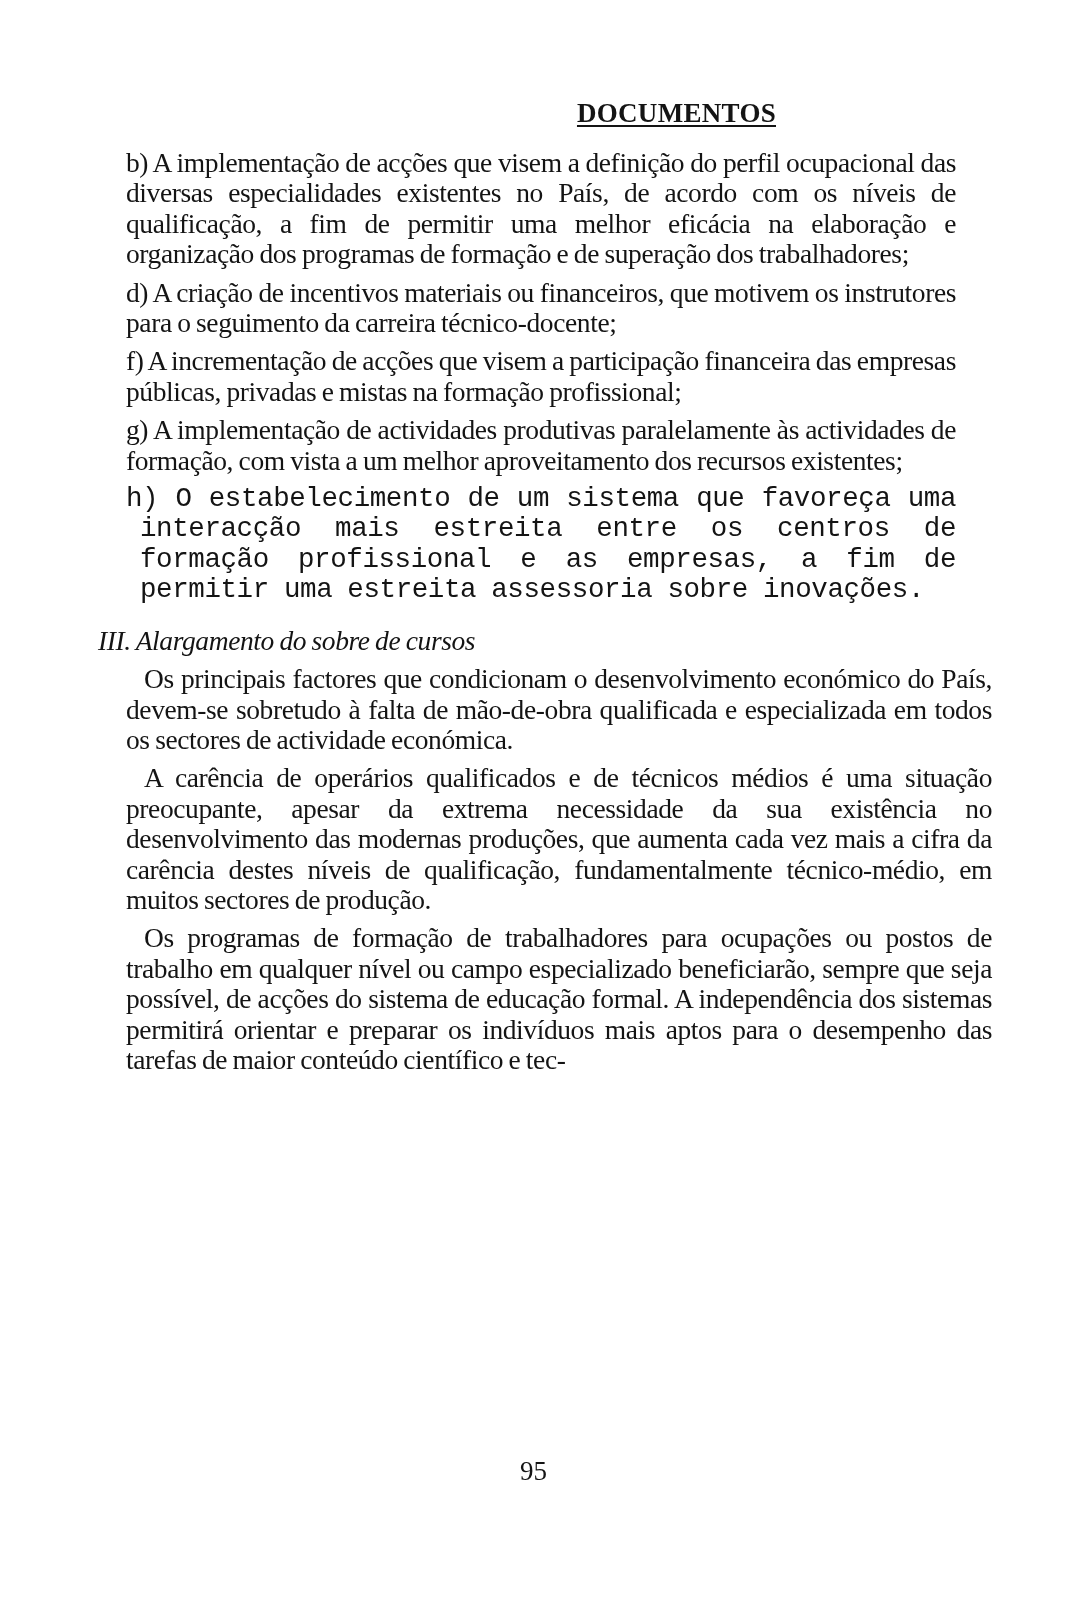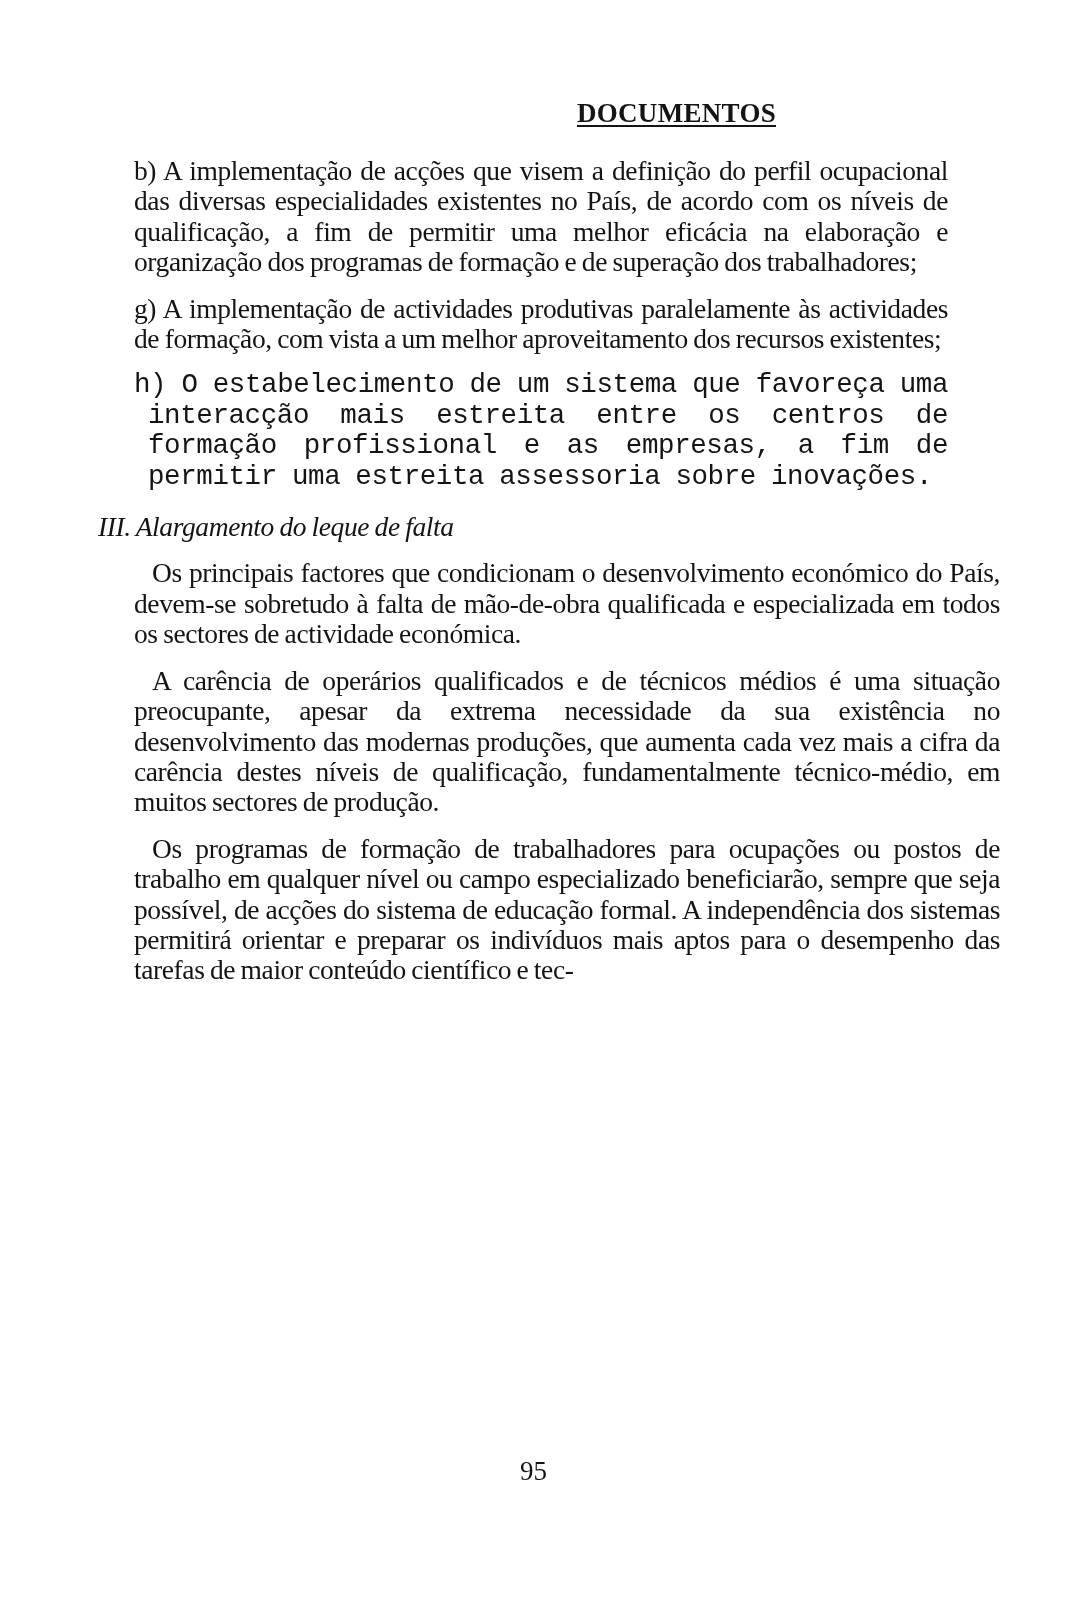--- a/index.html
+++ b/index.html
@@ -12,43 +12,45 @@
     .header {
       position: absolute; top: 98px; right: 92px;
       font-size: 27px; font-weight: bold; letter-spacing: 0.3px;
       text-decoration: underline; text-underline-offset: 3px; text-decoration-thickness: 2px;
     }
     .body {
       position: absolute; left: 118px; top: 140px; width: 846px;
       font-size: 27.5px; line-height: 30.4px; text-align: justify;
       letter-spacing: -0.4px; word-spacing: -1px;
     }
-    .body p { margin: 16px; }
+    .body p { margin: 8px; }
     .item { text-indent: 0; }
     .section {
       font-style: italic; margin-top: 20px !important; margin-left: -20px !important;
     }
     .para { text-indent: 18px; }
     .flush { margin-left: -20px; width: calc(100% + 20px); }
     .pagenum {
       position: absolute; top: 1456px; left: 0; width: 1067px; text-align: center;
       font-size: 27px;
     }
   </style>
 </head>
 <body>
 
 <div class="page">
   <div class="header">DOCUMENTOS</div>
 
   <div class="body">
     <p class="item"><span>b)</span> <span>A implementação de acções que visem a definição do perfil ocupacional das diversas especialidades existentes no País, de acordo com os níveis de qualificação, a fim de permitir uma melhor eficácia na elaboração e organização dos programas de formação e de superação dos trabalhadores;</span></p>
+    <p class="item"><span>d)</span> <span>A criação de incentivos materiais ou financeiros, que motivem os instrutores para o seguimento da carreira técnico-docente;</span></p>
+    <p class="item"><span>f)</span> <span>A incrementação de acções que visem a participação financeira das empresas públicas, privadas e mistas na formação profissional;</span></p>
     <p class="item"><span>g)</span> <span>A implementação de actividades produtivas paralelamente às actividades de formação, com vista a um melhor aproveitamento dos recursos existentes;</span></p>
     <p class="item" style="padding-left:14px;text-indent:-14px;font-family:Liberation Mono, monospace;"><span>h)</span> <span>O estabelecimento de um sistema que favoreça uma interacção mais estreita entre os centros de formação profissional e as empresas, a fim de permitir uma estreita assessoria sobre inovações.</span></p>
 
-    <p class="section">III. Alargamento do leque de falta</p>
+    <p class="section">III. Alargamento do sobre de cursos</p>
     <p class="para flush">Os principais factores que condicionam o desenvolvimento económico do País, devem-se sobretudo à falta de mão-de-obra qualificada e especializada em todos os sectores de actividade económica.</p>
     <p class="para flush">A carência de operários qualificados e de técnicos médios é uma situação preocupante, apesar da extrema necessidade da sua existência no desenvolvimento das modernas produções, que aumenta cada vez mais a cifra da carência destes níveis de qualificação, fundamentalmente técnico-médio, em muitos sectores de produção.</p>
     <p class="para flush">Os programas de formação de trabalhadores para ocupações ou postos de trabalho em qualquer nível ou campo especializado beneficiarão, sempre que seja possível, de acções do sistema de educação formal. A independência dos sistemas permitirá orientar e preparar os indivíduos mais aptos para o desempenho das tarefas de maior conteúdo científico e tec-</p>
   </div>
 
   <div class="pagenum">95</div>
 </div>
 
 </body></html>

